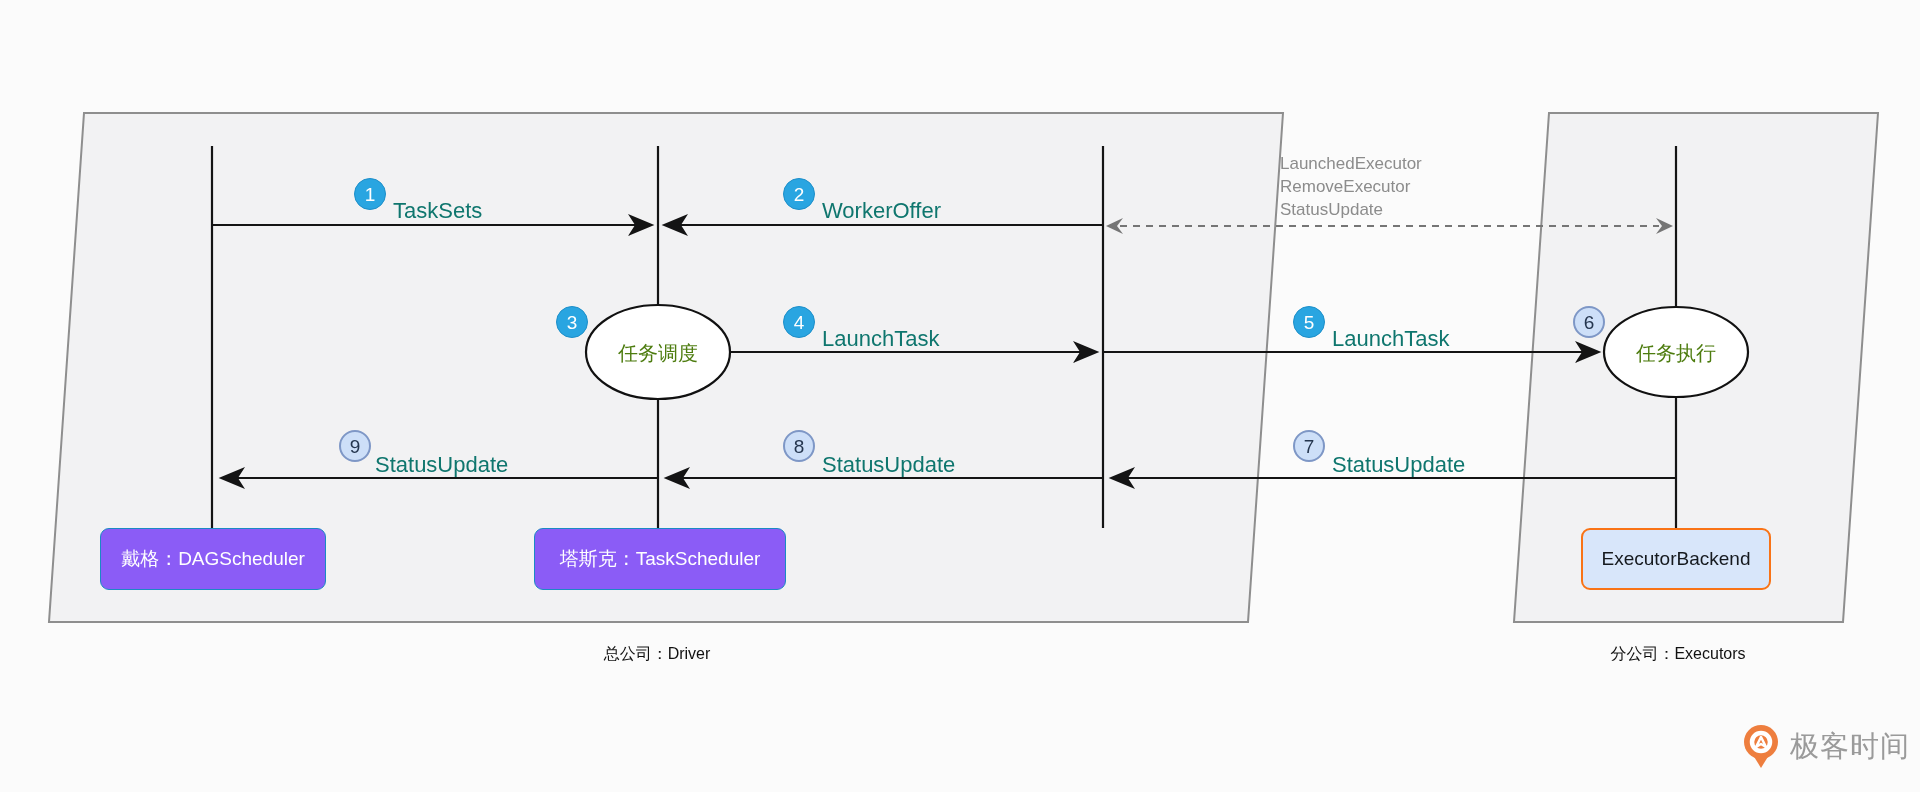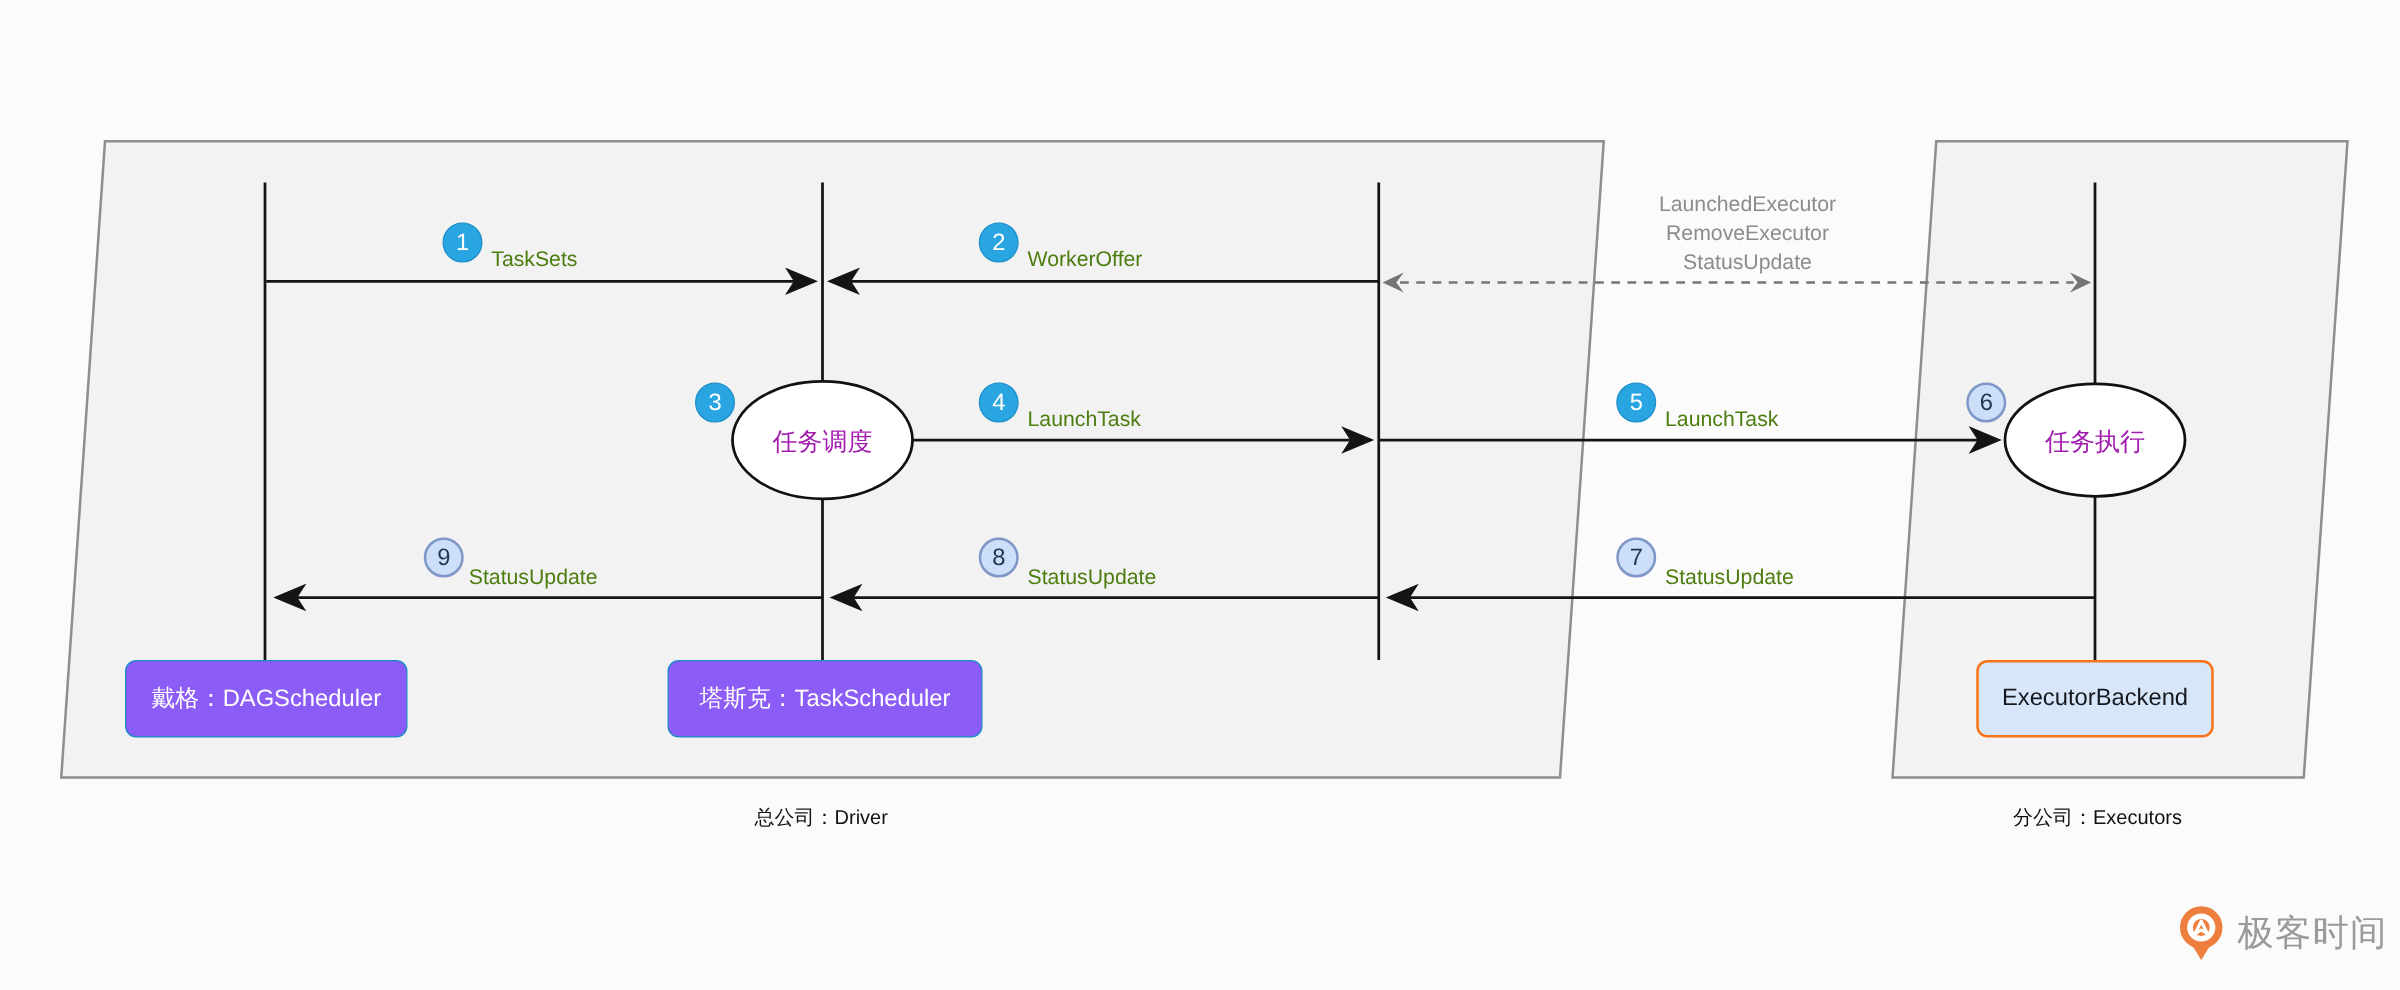--- a/index.html
+++ b/index.html
@@ -15,29 +15,29 @@
 
   .badge{
     position:absolute;width:32px;height:32px;border-radius:50%;
     display:flex;align-items:center;justify-content:center;
     font-size:19px;line-height:1;box-sizing:border-box;
   }
   .badge.solid{background:#29a5e1;border:1px solid #1d8fc9;color:#ffffff;}
   .badge.light{background:#cddff8;border:2px solid #7e97c6;color:#25364f;}
 
   .msg-label{
-    position:absolute;font-size:17px;color:#4d7c0f;white-space:nowrap;
+    position:absolute;font-size:22px;color:#0f766e;white-space:nowrap;
   }
   .note{
     position:absolute;left:1280px;top:152px;width:236px;
-    text-align:center;font-size:17px;line-height:23px;color:#8c8c8c;
+    font-size:17px;line-height:23px;color:#8c8c8c;
   }
   .ellipse-label{
     position:absolute;width:144px;text-align:center;
-    font-size:20px;color:#a21caf;top:340px;
+    font-size:20px;color:#4d7c0f;top:340px;
   }
   .actor-box{
     position:absolute;height:62px;box-sizing:border-box;border-radius:9px;
     display:flex;align-items:center;justify-content:center;
     font-size:19px;white-space:nowrap;
   }
   .actor-box.solid{background:#8b5cf6;border:1px solid #1b8ac4;color:#ffffff;}
   .actor-box.light{background:#d8e6fa;border:2px solid #f97316;color:#15191e;}
 
   .group-label{

